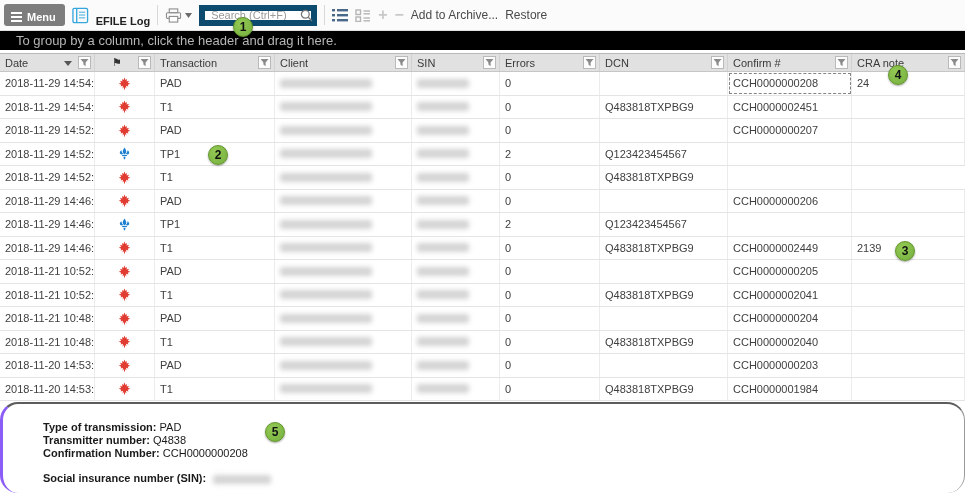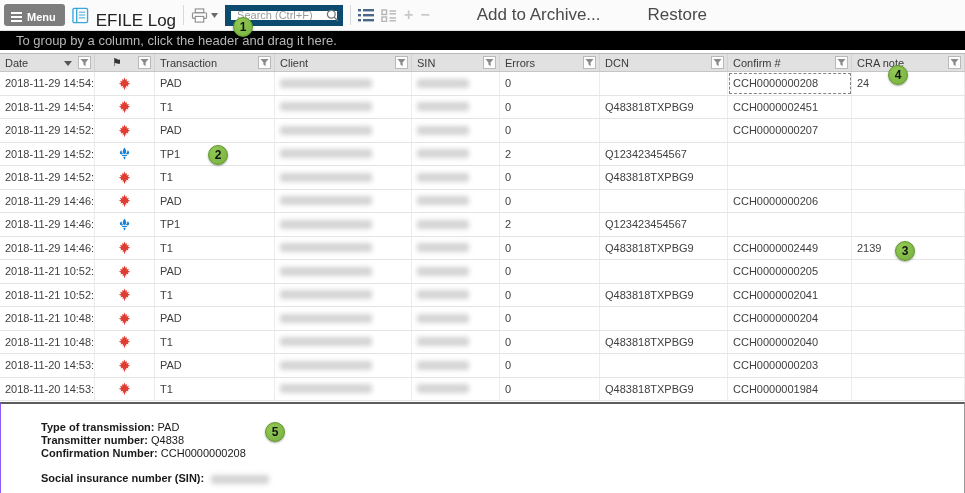--- a/index.html
+++ b/index.html
@@ -8,28 +8,28 @@
   #app { position:relative; width:965px; height:493px; background:#fff; }
 
   
   .toolbar { height:30px; display:flex; align-items:center; padding-left:4px;
     background:#fbfbfb; gap:7px; }
   .menu-btn { display:flex; align-items:center; gap:5px; background:#7d7d7d;
     color:#fff; height:22px; padding:4px 9px 0 7px; border-radius:3px;
     font-size:11px; font-weight:bold; cursor:default; }
   .hamburger { display:flex; flex-direction:column; gap:2px; }
   .hamburger i { display:block; width:11px; height:2px; background:#fff; }
-  .tool-label { font-size:17px; font-weight:normal; color:#222;margin-top:11px; }
+  .tool-label { font-size:11px; font-weight:bold; color:#222;margin-top:11px; }
   .sep { width:1px; height:20px; background:#d8d8d8; }
   .search-wrap { position:relative; }
   .search-input { width:118px; height:21px; border:6px solid #0c4a6e;
     font-size:11px; padding:0 20px 0 6px; color:#444; background:#fff; }
   .search-input::placeholder { color:#9a9a9a; }
   .search-icon { position:absolute; right:4px; top:4px; }
-  .txt-btn { font-size:17px; color:#4a4a4a; cursor:default;margin-left:40px; }
+  .txt-btn { font-size:12px; color:#4a4a4a; cursor:default; }
   .pm { font-size:16px; color:#c9c9c9; font-weight:bold; line-height:16px; }
   .icon-btn { display:flex; align-items:center; }
 
   
   .group-bar { height:20px; background:#000000; color:#b6b6b6; font-size:13px;
     line-height:20px; padding-left:16px; border-top:1px solid #e0e0e0; }
   .gap { height:3px; background:#fff; }
 
   
   .grid-cols { display:grid;
@@ -54,23 +54,23 @@
     overflow:hidden; }
   .c-flag { justify-content:center; }
   .c-confirm.focused { outline:1px dashed #848484; outline-offset:-2px; }
   .blob { height:9px; border-radius:2px; background:#a9a9a9;
     filter:blur(2.5px); opacity:.5; }
   .blob-client { width:92px; }
   .blob-sin { width:52px; }
 
   
   .detail-panel { position:absolute; left:0; right:0; top:402px; bottom:0;
-    background:#fff; border-top:2px solid #5c5c5c; border-left:1px solid #8b5cf6;
+    background:#fff; border-top:2px solid #5c5c5c; border-left:3px solid #8b5cf6;
     border-right:1px solid #9a9a9a; padding:17px 0 0 40px; font-size:11px;
-    line-height:13px; color:#1a1a1a; }
+    line-height:13px; color:#1a1a1a;border-radius:18px; }
   .detail-line b { font-weight:bold; }
   .detail-spacer { height:12px; }
   .blob-inline { display:inline-block; vertical-align:middle; margin-left:4px; }
   .blob-taxpayer { width:70px; }
   .blob-dsin { width:58px; }
 
   
   .badge { position:absolute; width:20px; height:20px; border-radius:50%;
     background:radial-gradient(circle at 35% 30%, #93c953, var(--accent-green));
     border:1px solid #5f9427; color:#111; font-size:12px; font-weight:bold;

